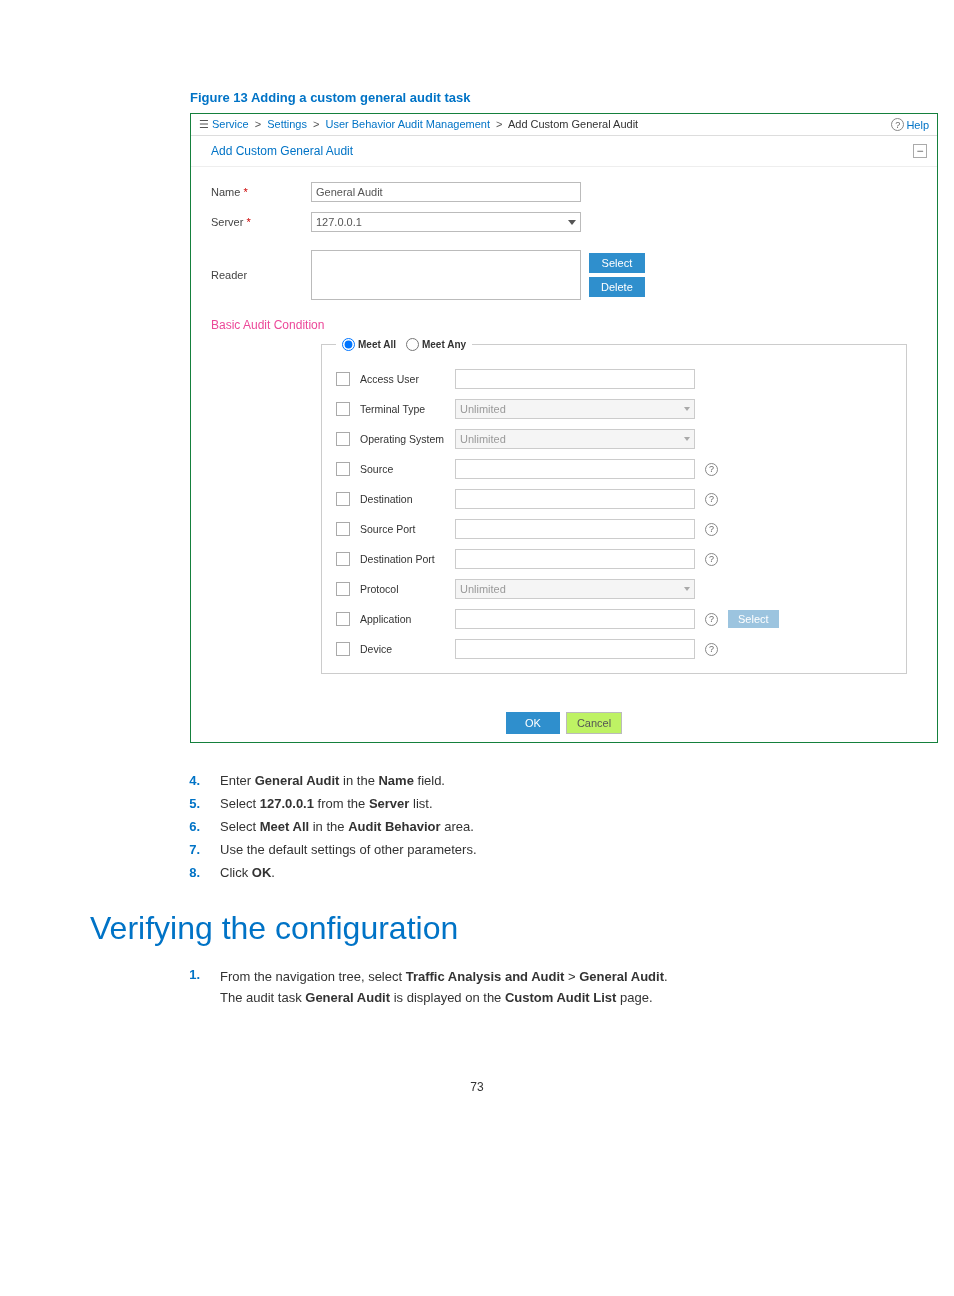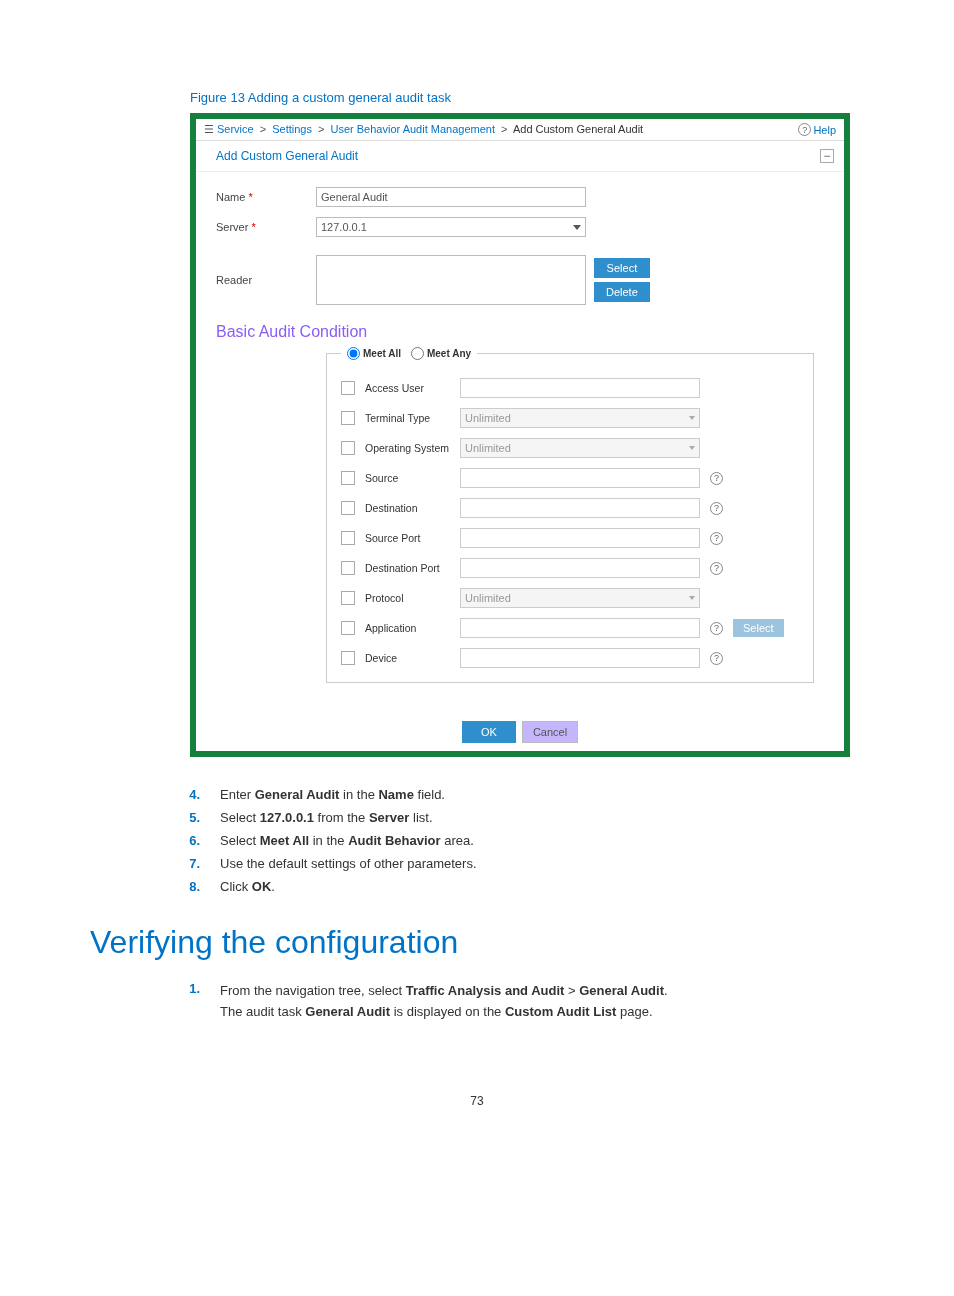--- a/index.html
+++ b/index.html
@@ -7,28 +7,28 @@
     font-family: Arial, Helvetica, sans-serif;
     font-size: 12px;
     color: #333;
     margin: 0;
     padding: 60px 90px 40px 90px;
     background: #fff;
     width: 954px;
   }
   .figure-caption {
     color: #0073c6;
-    font-weight: normal;
+    font-weight: bold;
     font-size: 13px;
     margin: 30px 0 8px 100px;
   }
   .screenshot {
     margin-left: 100px;
-    border: 6px solid #15803d;
-    width: 660px;
+    border: 1px solid #15803d;
+    width: 748px;
     font-size: 11px;
     color: #333;
   }
   .crumb-bar {
     padding: 4px 8px;
     border-bottom: 1px solid #ddd;
     display: flex;
     justify-content: space-between;
     align-items: center;
   }
@@ -95,22 +95,22 @@
   .btn-blue-disabled {
     background: #9cc4df;
     color: #fff;
     border: none;
     padding: 3px 10px;
     font-size: 11px;
     cursor: pointer;
     text-align: center;
   }
   .section-head {
-    color: #8b5cf6;
-    font-size: 16px;
+    color: #ec4899;
+    font-size: 12px;
     margin: 18px 0 6px 0;
   }
   fieldset.conditions {
     border: 1px solid #ccc;
     margin: 0 10px 10px 110px;
     padding: 8px 14px 14px 14px;
   }
   fieldset.conditions legend {
     font-size: 10px;
     font-weight: bold;
@@ -149,21 +149,21 @@
     width: 0; height: 0;
     border-left: 3px solid transparent;
     border-right: 3px solid transparent;
     border-top: 4px solid #aaa;
   }
   .dialog-btns {
     display: flex; justify-content: center; gap: 6px;
     margin: 18px 0 8px 0;
   }
   .btn-cancel {
-    background: #c4b5fd;
+    background: #bef264;
     color: #555;
     border: 1px solid #bbb;
     padding: 4px 10px;
     font-size: 11px;
     cursor: pointer;
   }
 
   
   .steps { margin: 30px 0 10px 80px; font-size: 13px; }
   .step-row { display: flex; margin-bottom: 8px; }

